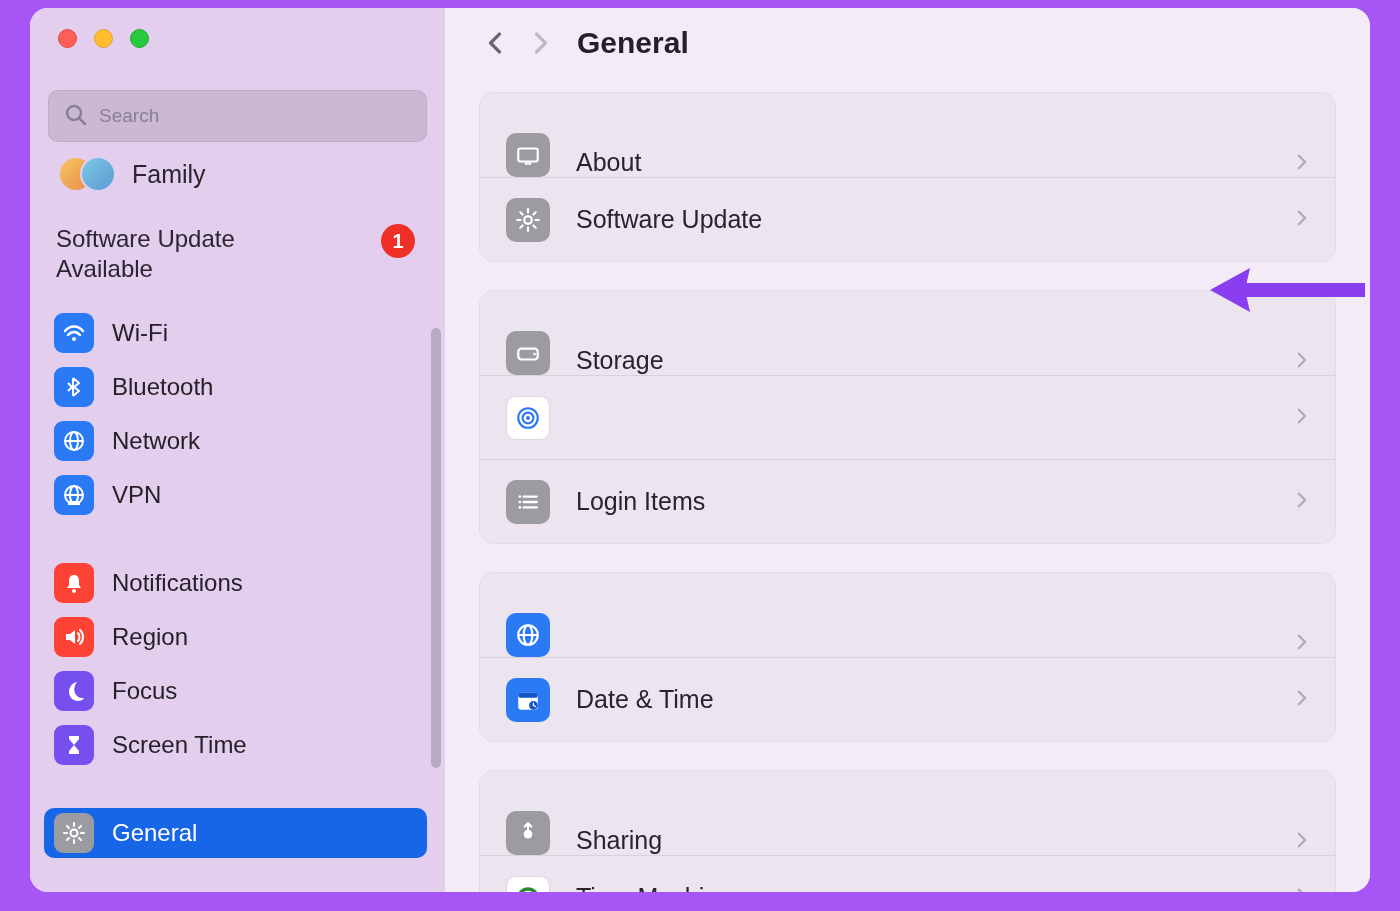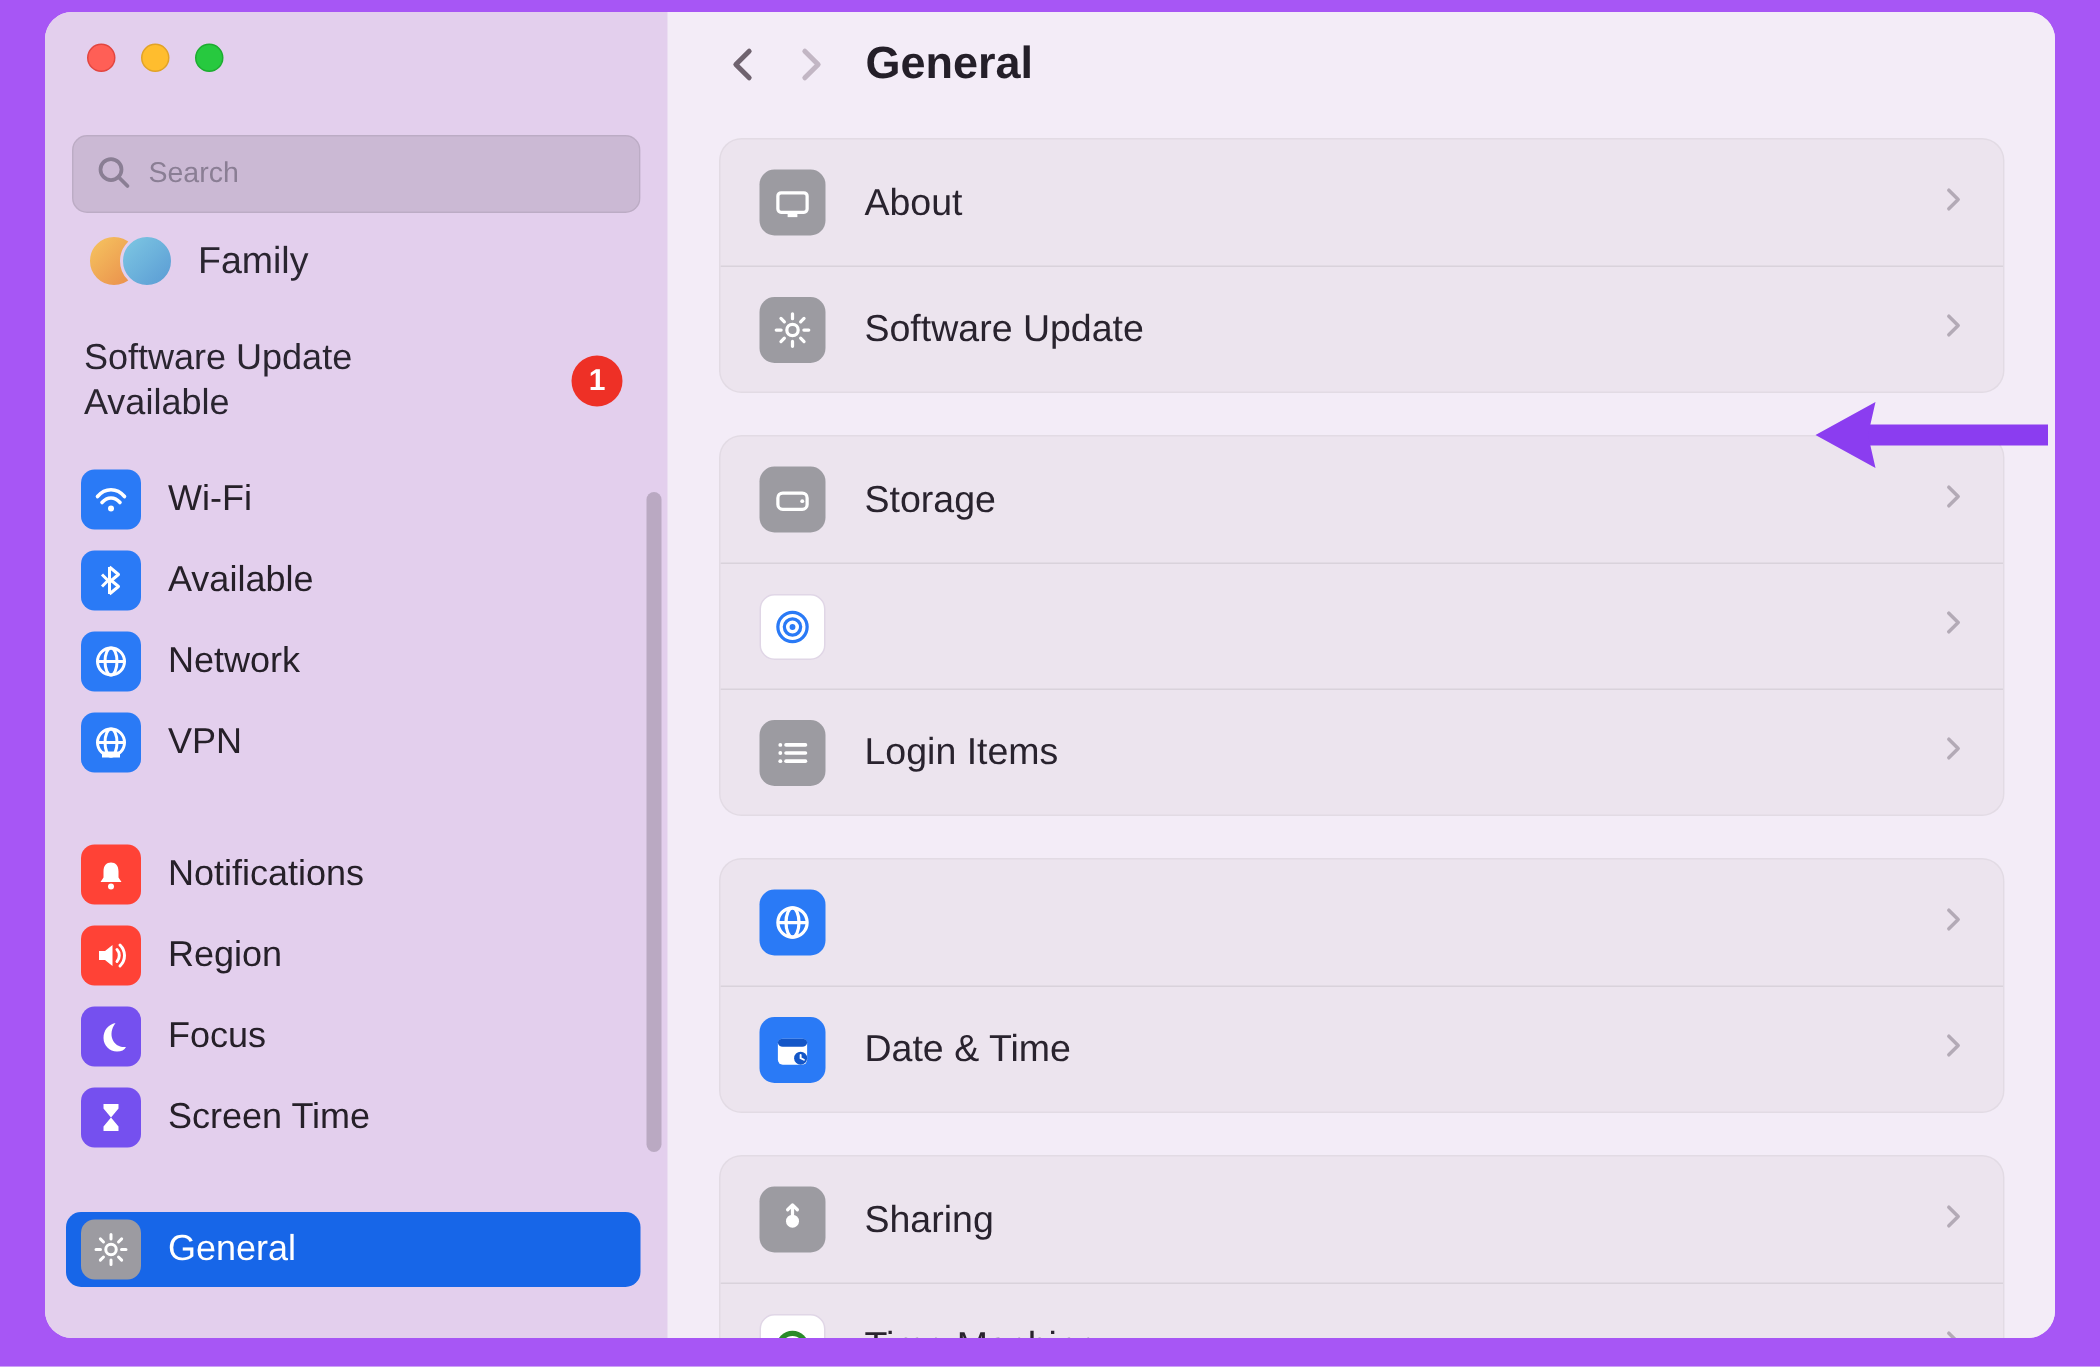--- a/index.html
+++ b/index.html
@@ -83,21 +83,20 @@
   .avatar {
     width: 36px; height:36px; border-radius:50%;
     position:absolute; top:2px;
     border:2px solid #e3cfed;
   }
   .av1{ left:0; background:linear-gradient(135deg,#f6c560,#e98b4a);}
   .av2{ left:22px; background:linear-gradient(135deg,#7ec8e3,#5a9bd4);}
   .update-box {
     margin: 24px 26px 10px 26px;
     display:flex;
-    align-items:center;
     justify-content:space-between;
     font-size:24px;
     line-height:1.25;
     color:#2a2530;
   }
   .badge {
     width:34px; height:34px; border-radius:50%;
     background:#ee3026;
     color:#fff; font-size:20px; font-weight:600;
     display:flex; align-items:center; justify-content:center;
@@ -177,21 +176,21 @@
   }
   .row {
     display:flex;
     align-items:center;
     height:84px;
     padding:0 26px;
     gap:26px;
     border-top:1px solid rgba(0,0,0,0.08);
     position:relative;
   }
-  .group .row:first-child { border-top:none; }
+  .group .row:first-child { border-top:none;align-items:flex-end; }
   .row-label { font-size:25px; color:#29232e; }
   .row-icon {
     width:44px; height:44px;
     border-radius:10px;
     display:flex; align-items:center; justify-content:center;
     flex-shrink:0;
   }
   .row-icon svg{ width:26px; height:26px; }
   .row-icon.gray{ background:#9c9ba1;}
   .row-icon.white{ background:#fff; border:1px solid #e0d6e6;}
@@ -342,21 +341,21 @@
                 </svg>
               </div>
               <span>Wi-Fi</span>
             </div>
             <div class="side-item">
               <div class="side-icon ic-blue">
                 <svg viewBox="0 0 24 24">
                   <use href="#i-bluetooth"></use>
                 </svg>
               </div>
-              <span>Available</span>
+              <span>Bluetooth</span>
             </div>
             <div class="side-item">
               <div class="side-icon ic-blue">
                 <svg viewBox="0 0 24 24">
                   <use href="#i-globe"></use>
                 </svg>
               </div>
               <span>Network</span>
             </div>
             <div class="side-item">

